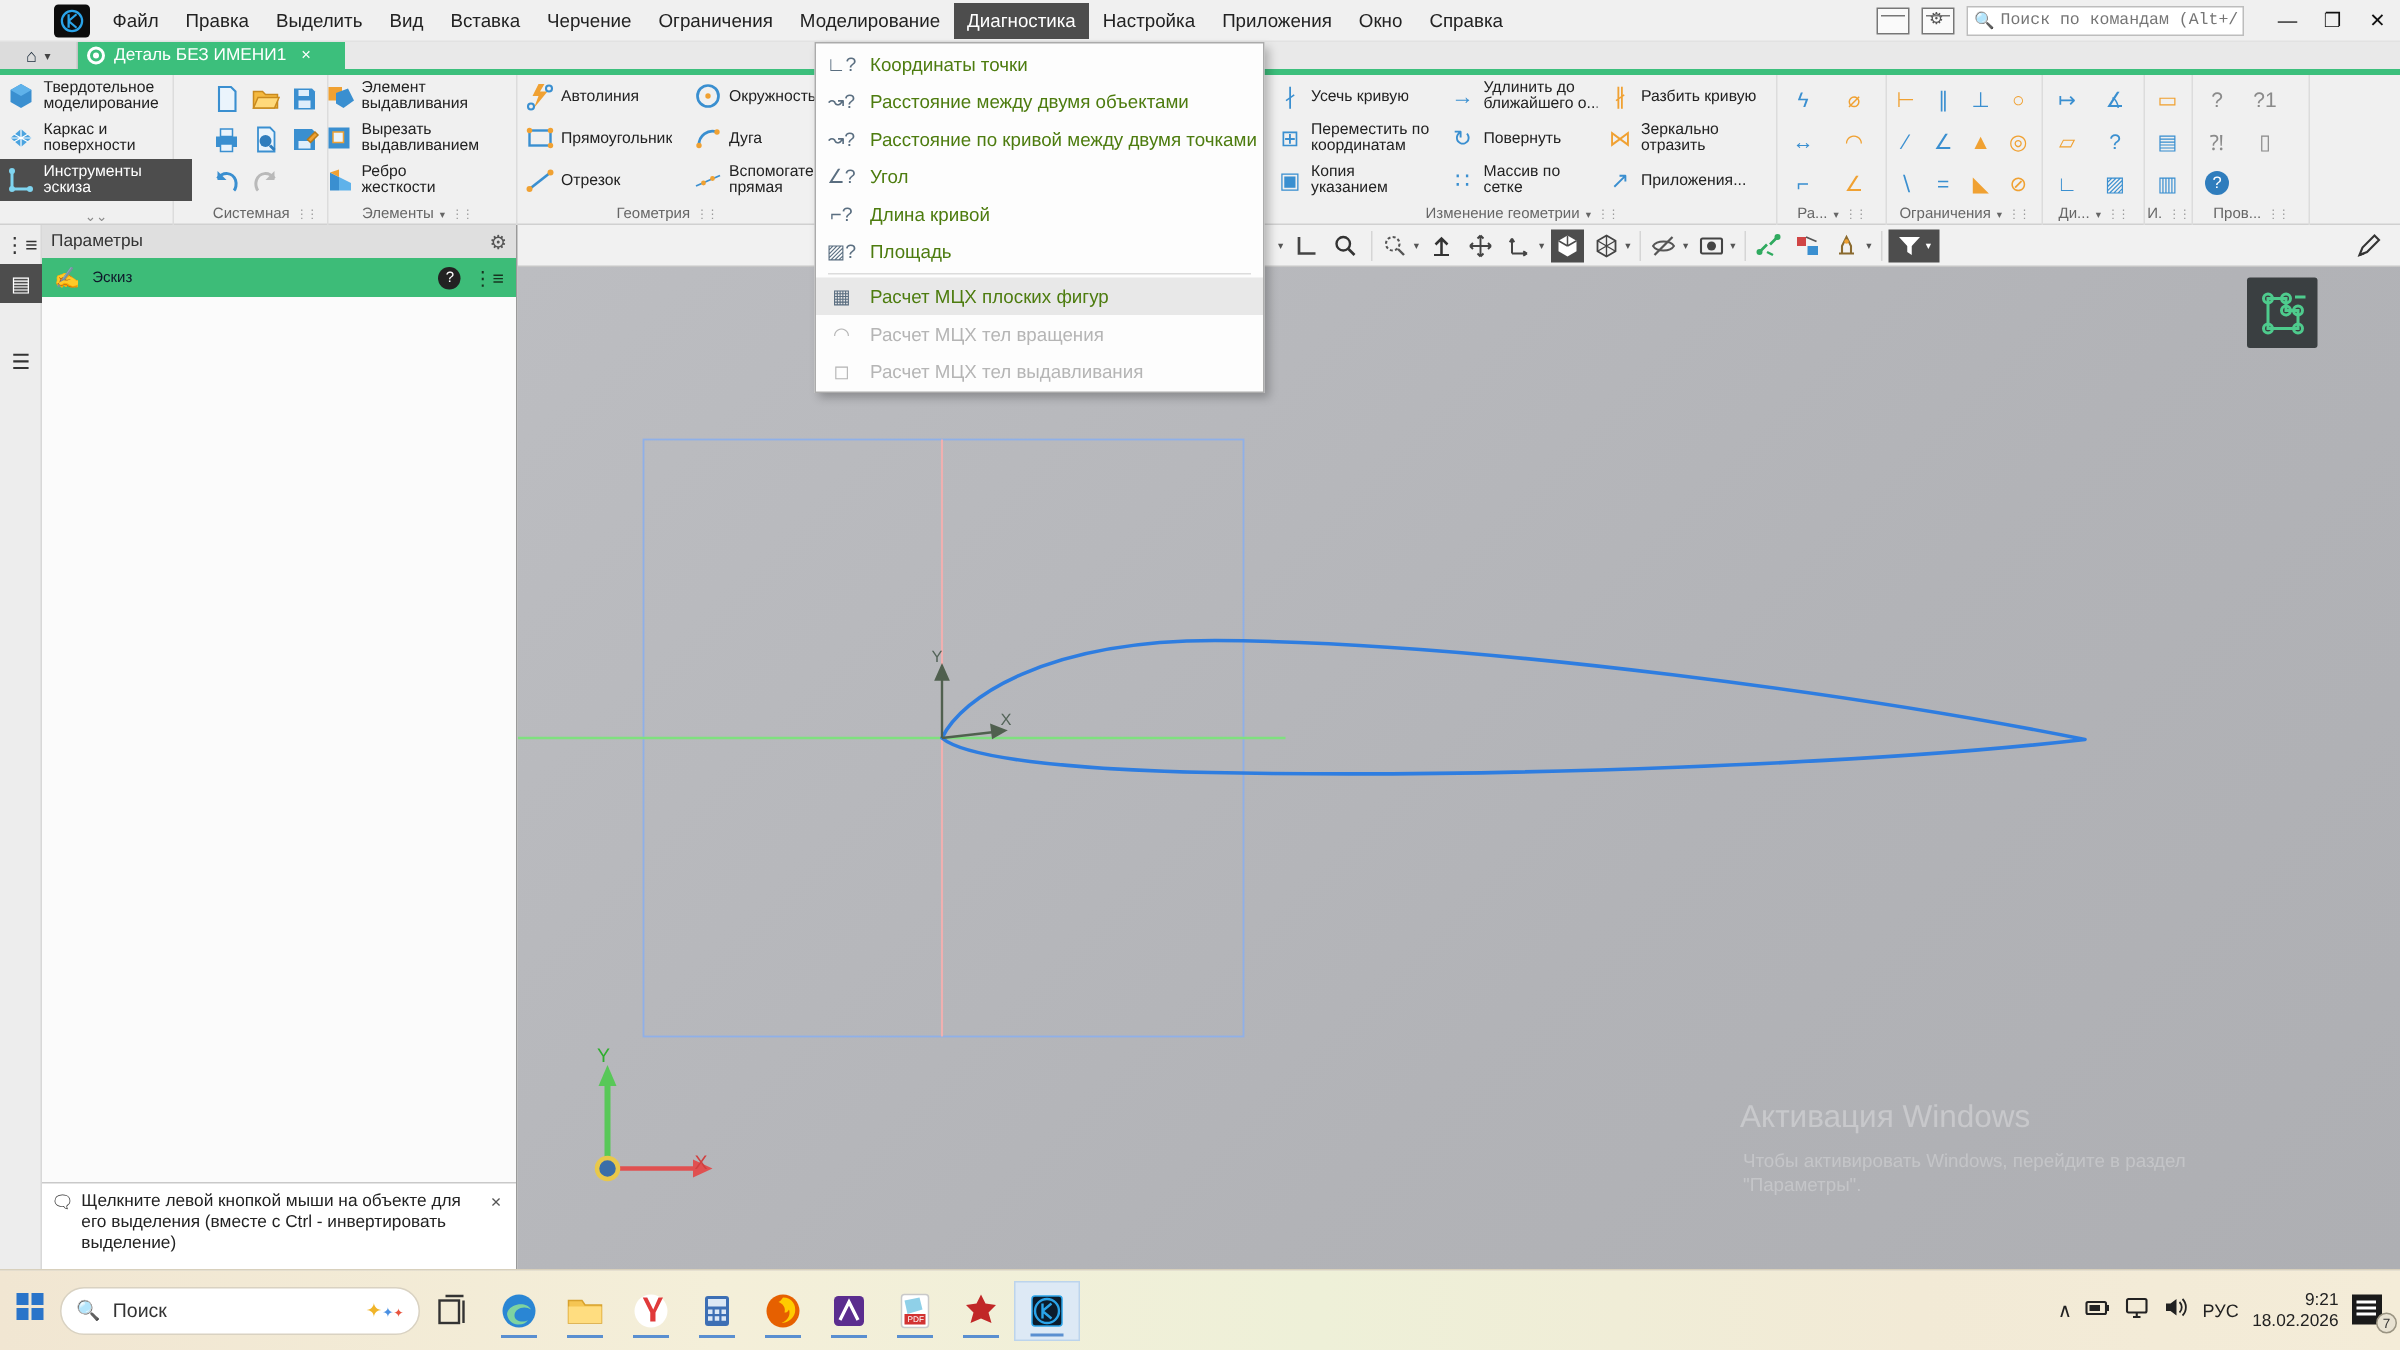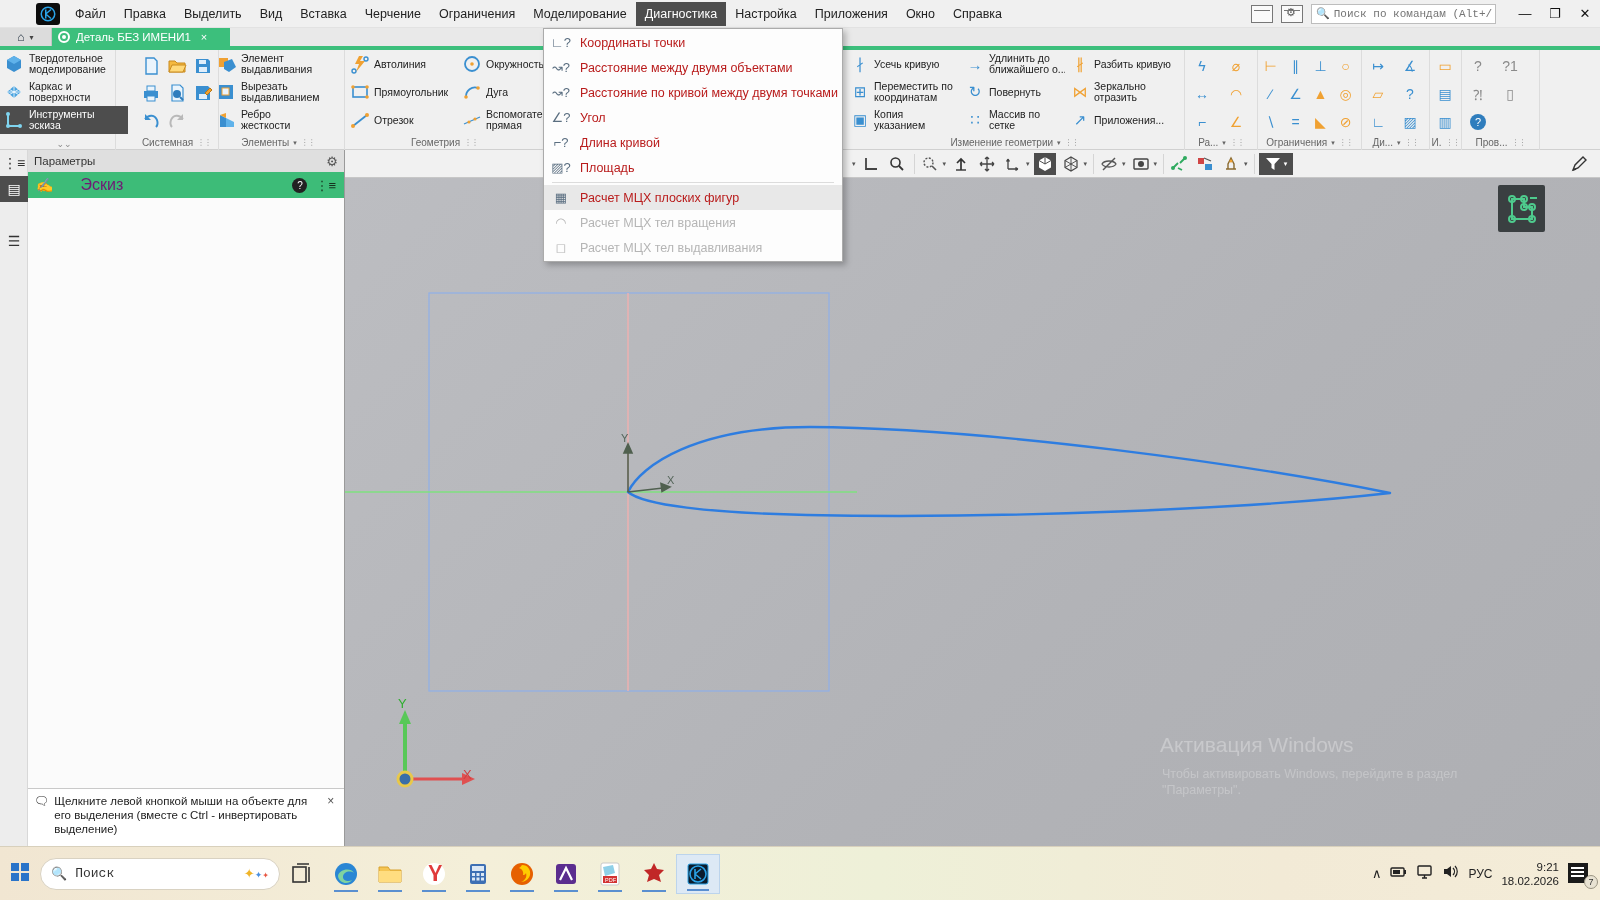--- a/index.html
+++ b/index.html
@@ -67,52 +67,52 @@
 
   
   .rail { position:absolute; left:0; top:150px; width:28px; height:696px; background:#ededed; border-right:1px solid #d8d8d8; z-index:6;}
   .rail .ric { width:28px; height:26px; display:flex; align-items:center; justify-content:center; color:#333; font-size:14px;}
   .rail .ric.sel { background:#4d4d4d; color:#fff; }
   .ppanel { position:absolute; left:28px; top:150px; width:317px; height:696px; background:#fbfbfb; border-right:1px solid #9a9a9a; z-index:6; }
   .phead { height:22px; background:#dfdfdf; display:flex; align-items:center; padding:0 6px; font-size:11.5px; color:#333; }
   .phead .gear { margin-left:auto; color:#555; font-size:13px; }
   .prow { height:26px; background:#3dbc78; display:flex; align-items:center; padding:0 8px; gap:8px; }
   .prow .sk { font-size:14px; color:#17331f; }
-  .prow .lbl { font-size:16px; color:#701a75;margin-left:19px; }
+  .prow .lbl { font-size:10px; color:#0f172a; }
   .prow .help { margin-left:auto; width:15px; height:15px; border-radius:50%; background:#222; color:#fff; font-size:10px; display:flex; align-items:center; justify-content:center;}
   .prow .tree { color:#17331f; font-size:13px;}
   .hintbox { position:absolute; left:0; bottom:0; width:100%; height:58px; background:#fff; border-top:1px solid #c9c9c9; padding:5px 8px 0 6px; display:flex; gap:5px;}
   .hintbox .bub { color:#333; font-size:12px; flex:none;}
   .hintbox .txt { font-size:11.5px; color:#222; line-height:14px; width:268px;}
   .hintbox .x { color:#555; font-size:12px; flex:none;}
 
   
   .canvas { position:absolute; left:345px; top:178px; width:1255px; height:668px; background:linear-gradient(135deg,#bcbdc1 0%,#b2b3b7 60%,#aeafb3 100%); overflow:hidden; z-index:1;}
   .axlbl { position:absolute; font-size:11px; }
   .wm1 { position:absolute; left:815px; top:555px; font-size:21px; color:rgba(255,255,255,0.30); }
   .wm2 { position:absolute; left:817px; top:588px; font-size:12.5px; color:rgba(255,255,255,0.26); line-height:16px; }
 
   
   .dmenu { position:absolute; left:543px; top:28px; width:300px; background:#fdfdfd; border:1px solid #ababab; box-shadow:3px 3px 6px rgba(0,0,0,0.25); z-index:40; padding:1px 0;}
   .ditem { height:25px; display:flex; align-items:center; gap:8px; padding:0 8px 0 6px; }
   .ditem .dic { width:22px; text-align:center; font-size:13px; color:#5a6e80; flex:none;}
-  .ditem .dl { font-size:12.5px; color:#b91c1c; white-space:nowrap;}
+  .ditem .dl { font-size:12.5px; color:#4d7c0f; white-space:nowrap;}
   .ditem.hl { background:#e8e8e8; }
   .ditem.dis .dl, .ditem.dis .dic { color:#b5b5b5; }
   .dsep { height:1px; background:#dcdcdc; margin:2px 8px; }
 
   
   .skbadge { position:absolute; left:1498px; top:185px; width:47px; height:47px; background:#3a3f41; border-radius:2px; z-index:8; display:flex; align-items:center; justify-content:center;}
 
   
   .taskbar { position:absolute; left:0; top:846px; width:1600px; height:54px; background:linear-gradient(90deg,#f1e6d2 0%,#f4efd9 30%,#eef0d8 55%,#f2ead6 80%,#f4ecd8 100%); border-top:1px solid #d8d0bc; display:flex; align-items:center; z-index:50;}
   .tb-start { width:40px; text-align:center; }
   .tb-search { width:240px; height:32px; background:#fff; border:1px solid #d9d2c2; border-radius:16px; display:flex; align-items:center; padding:0 10px; gap:8px; }
   .tb-search .lens { color:#444; font-size:13px;}
-  .tb-search .st { font-size:13px; color:#333;font-family:Liberation Mono, monospace; }
+  .tb-search .st { font-size:13px; color:#333; }
   .tb-search .stars { margin-left:auto; font-size:13px; }
   .tbi { width:44px; height:40px; display:flex; align-items:center; justify-content:center; position:relative; }
   .tbi.run::after { content:""; position:absolute; bottom:2px; left:10px; right:10px; height:2px; background:#5a8fd0; }
   .tbi.active { background:#dde9f5; border:1px solid #bcd4ec; }
   .tbi svg { width:26px; height:26px; }
   .tray { margin-left:auto; display:flex; align-items:center; gap:9px; padding-right:6px; }
   .tray .tico { color:#222; font-size:13px; }
   .tray svg { width:17px; height:17px; }
   .tray .lang { font-size:12px; color:#222; }
   .clock { text-align:right; font-size:11.5px; color:#222; line-height:14px; }

